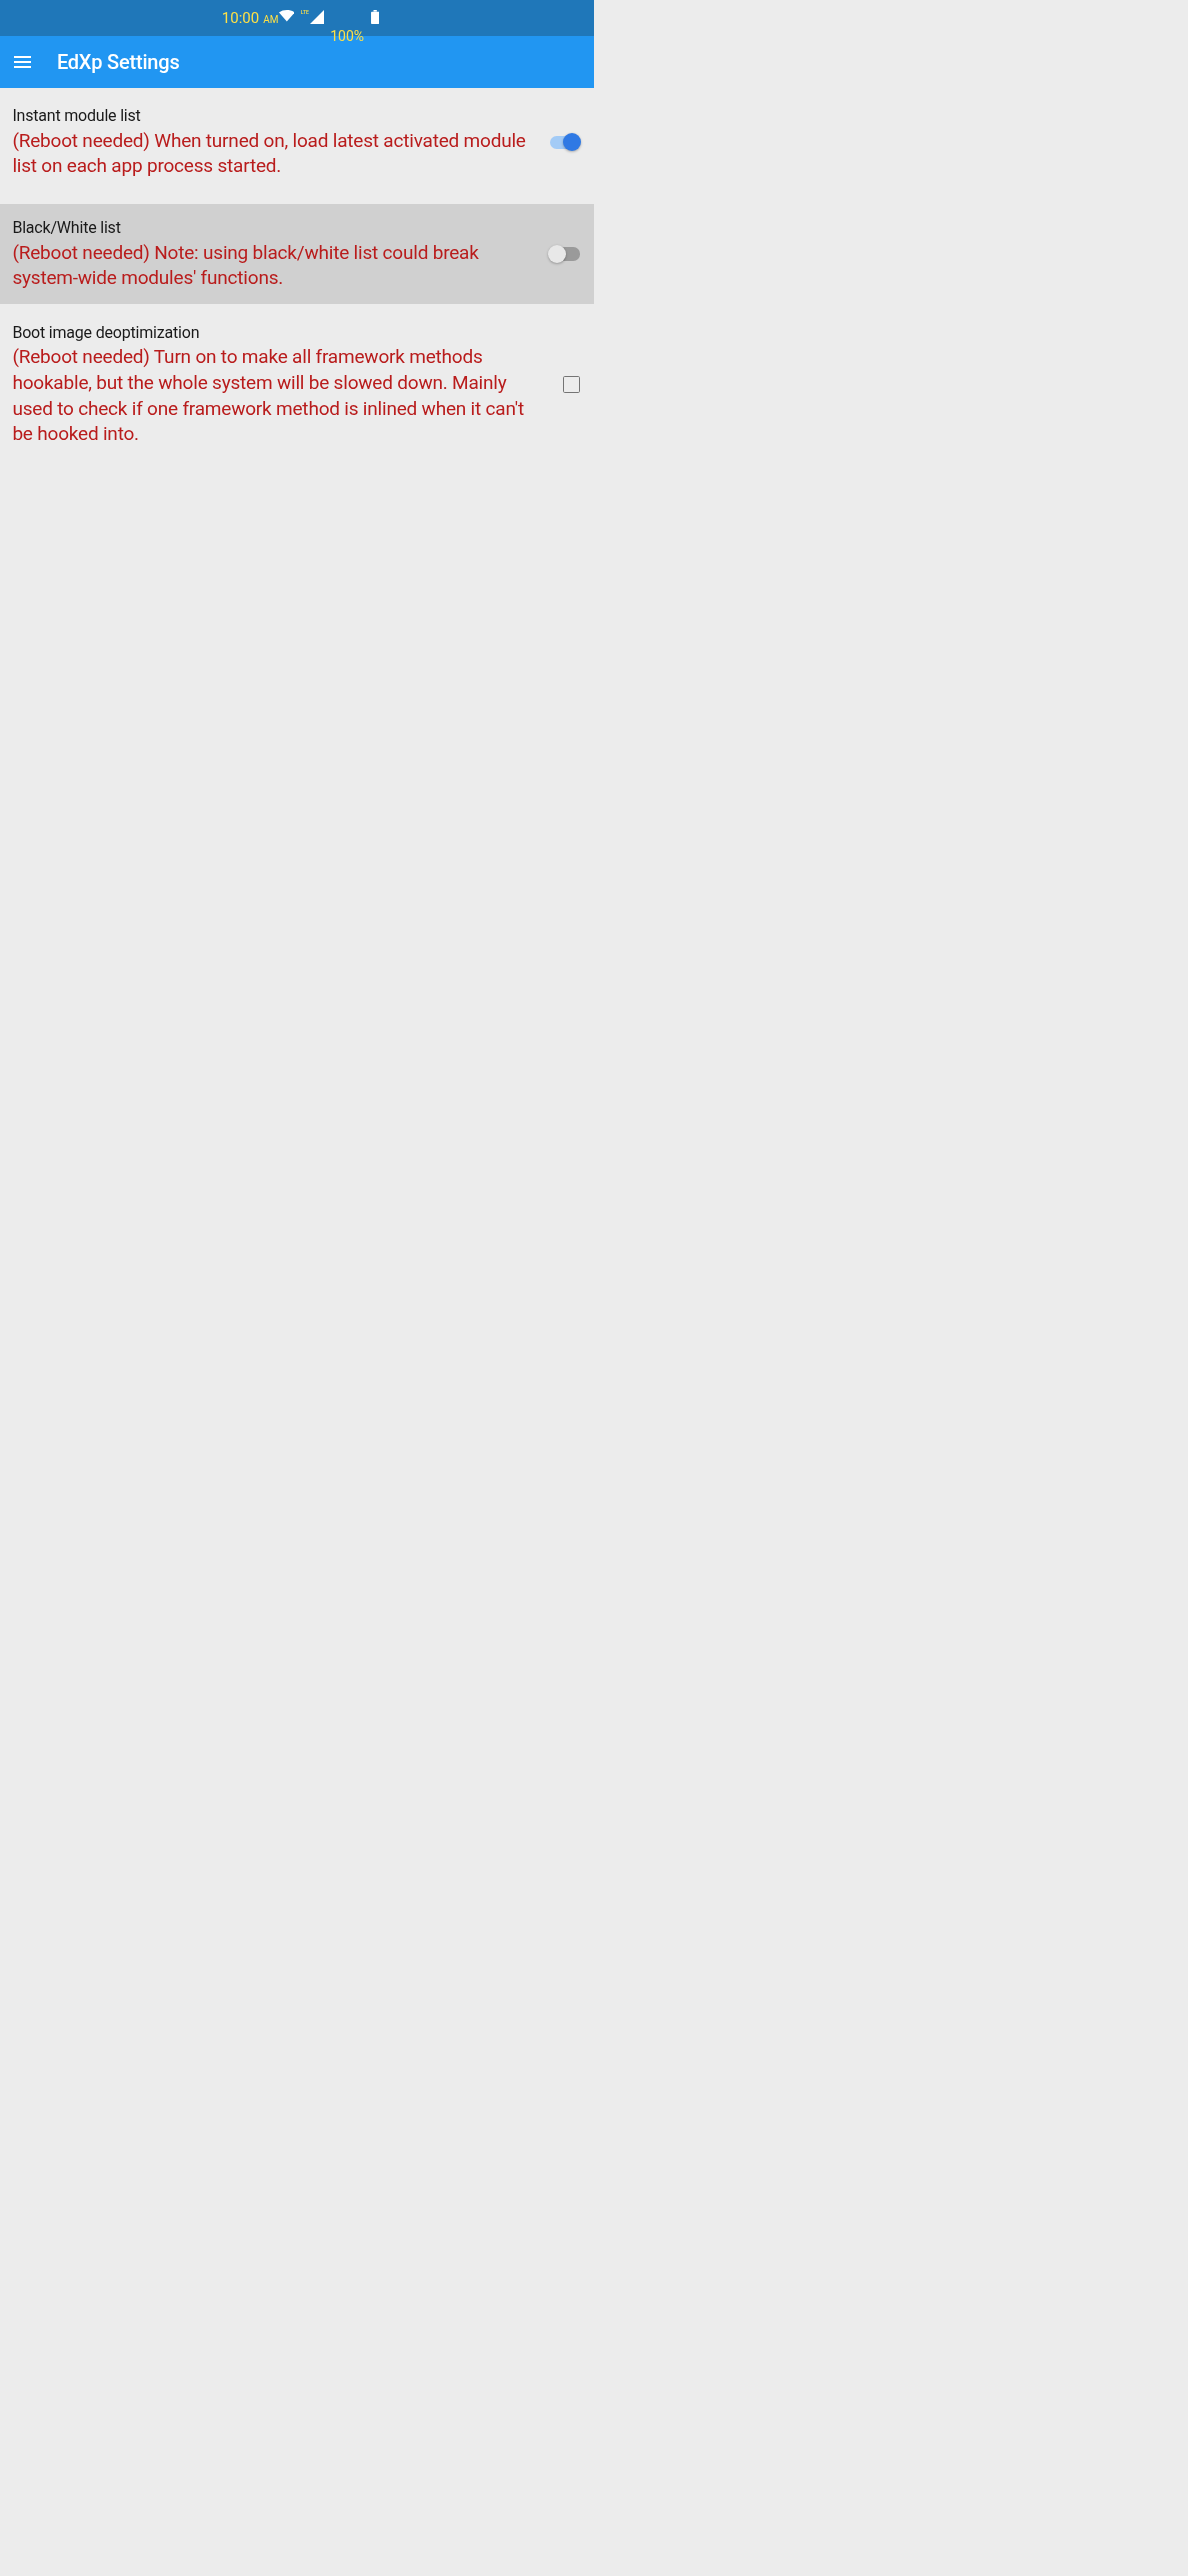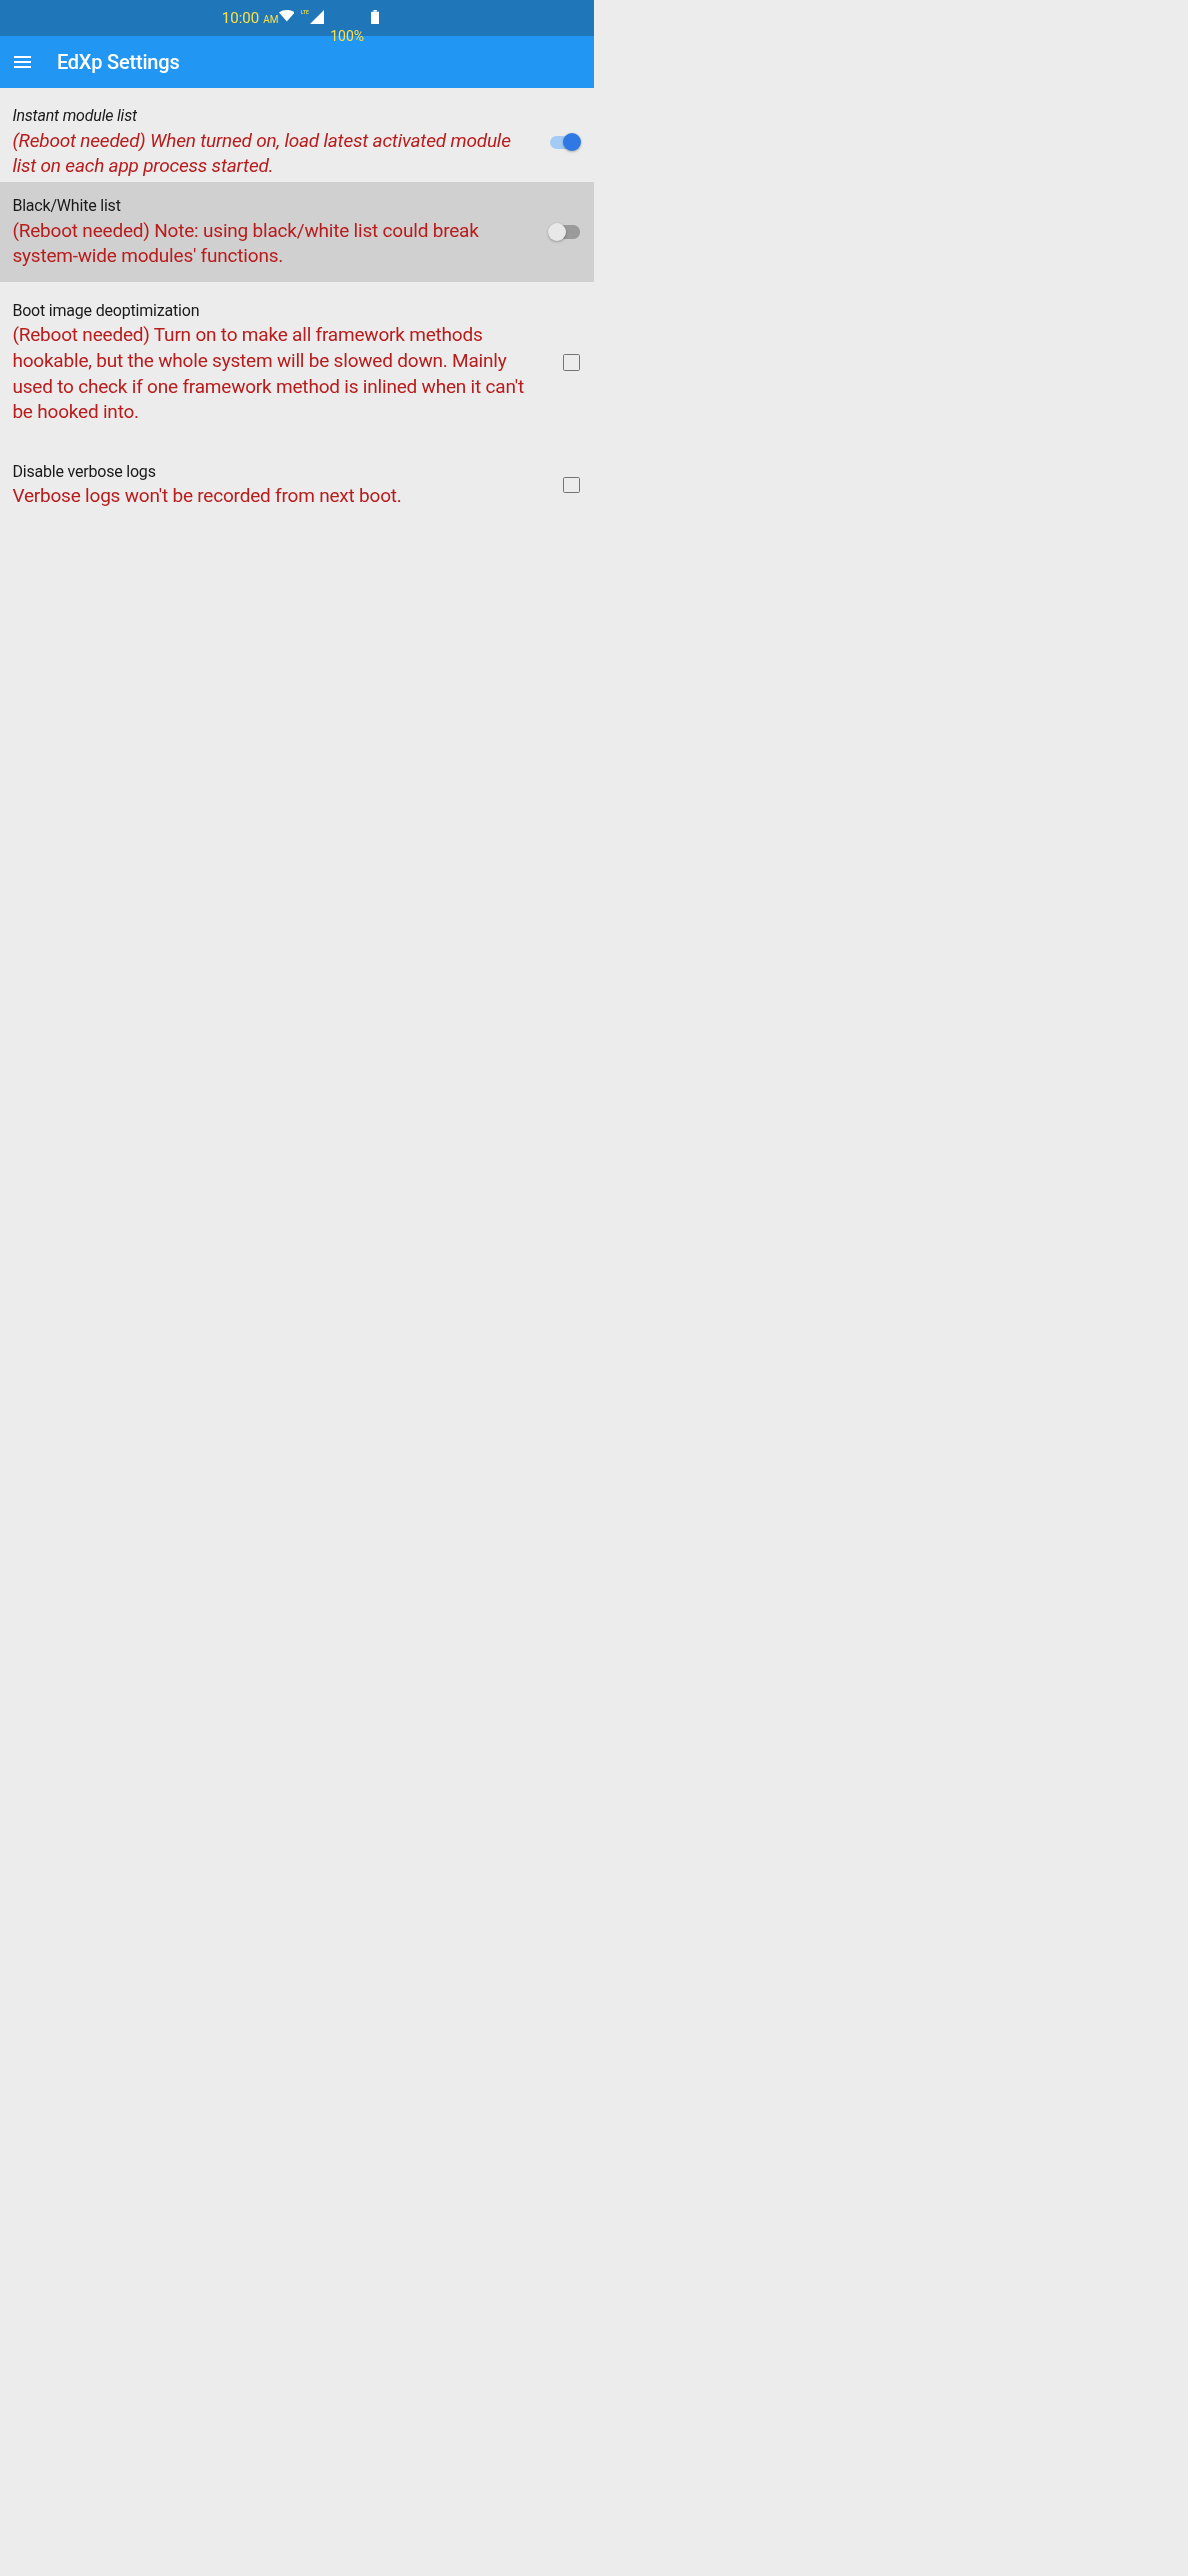--- a/index.html
+++ b/index.html
@@ -179,22 +179,21 @@
     
     .checkbox {
       width: 16.5px;
       height: 16.5px;
       border: 1.9px solid #747474;
       border-radius: 1.7px;
     }
     
     .first-item {
       padding-top: 17.3px;
-      padding-bottom: 3px;
-      font-style: italic;
+      padding-bottom: 25px;
     }
   </style>
 </head>
 <body>
 
 <div class="status-bar">
   <div class="status-time">
     <span class="hm">10:00</span>
     <span class="ampm">AM</span>
   </div>
@@ -260,24 +259,15 @@
   <div class="setting-item" style="padding-top:18px; padding-bottom:18px;">
     <div class="setting-text">
       <div class="setting-title">Boot image deoptimization</div>
       <div class="setting-desc">(Reboot needed) Turn on to make all framework methods hookable, but the whole system will be slowed down. Mainly used to check if one framework method is inlined when it can't be hooked into.</div>
     </div>
     <div class="setting-control">
       <div class="checkbox"></div>
     </div>
   </div>
 
-  <div class="setting-item" style="padding-top:18px;">
-    <div class="setting-text">
-      <div class="setting-title">Disable verbose logs</div>
-      <div class="setting-desc">Verbose logs won't be recorded from next boot.</div>
-    </div>
-    <div class="setting-control">
-      <div class="checkbox"></div>
-    </div>
-  </div>
 
 </div>
 
 
 </body></html>

